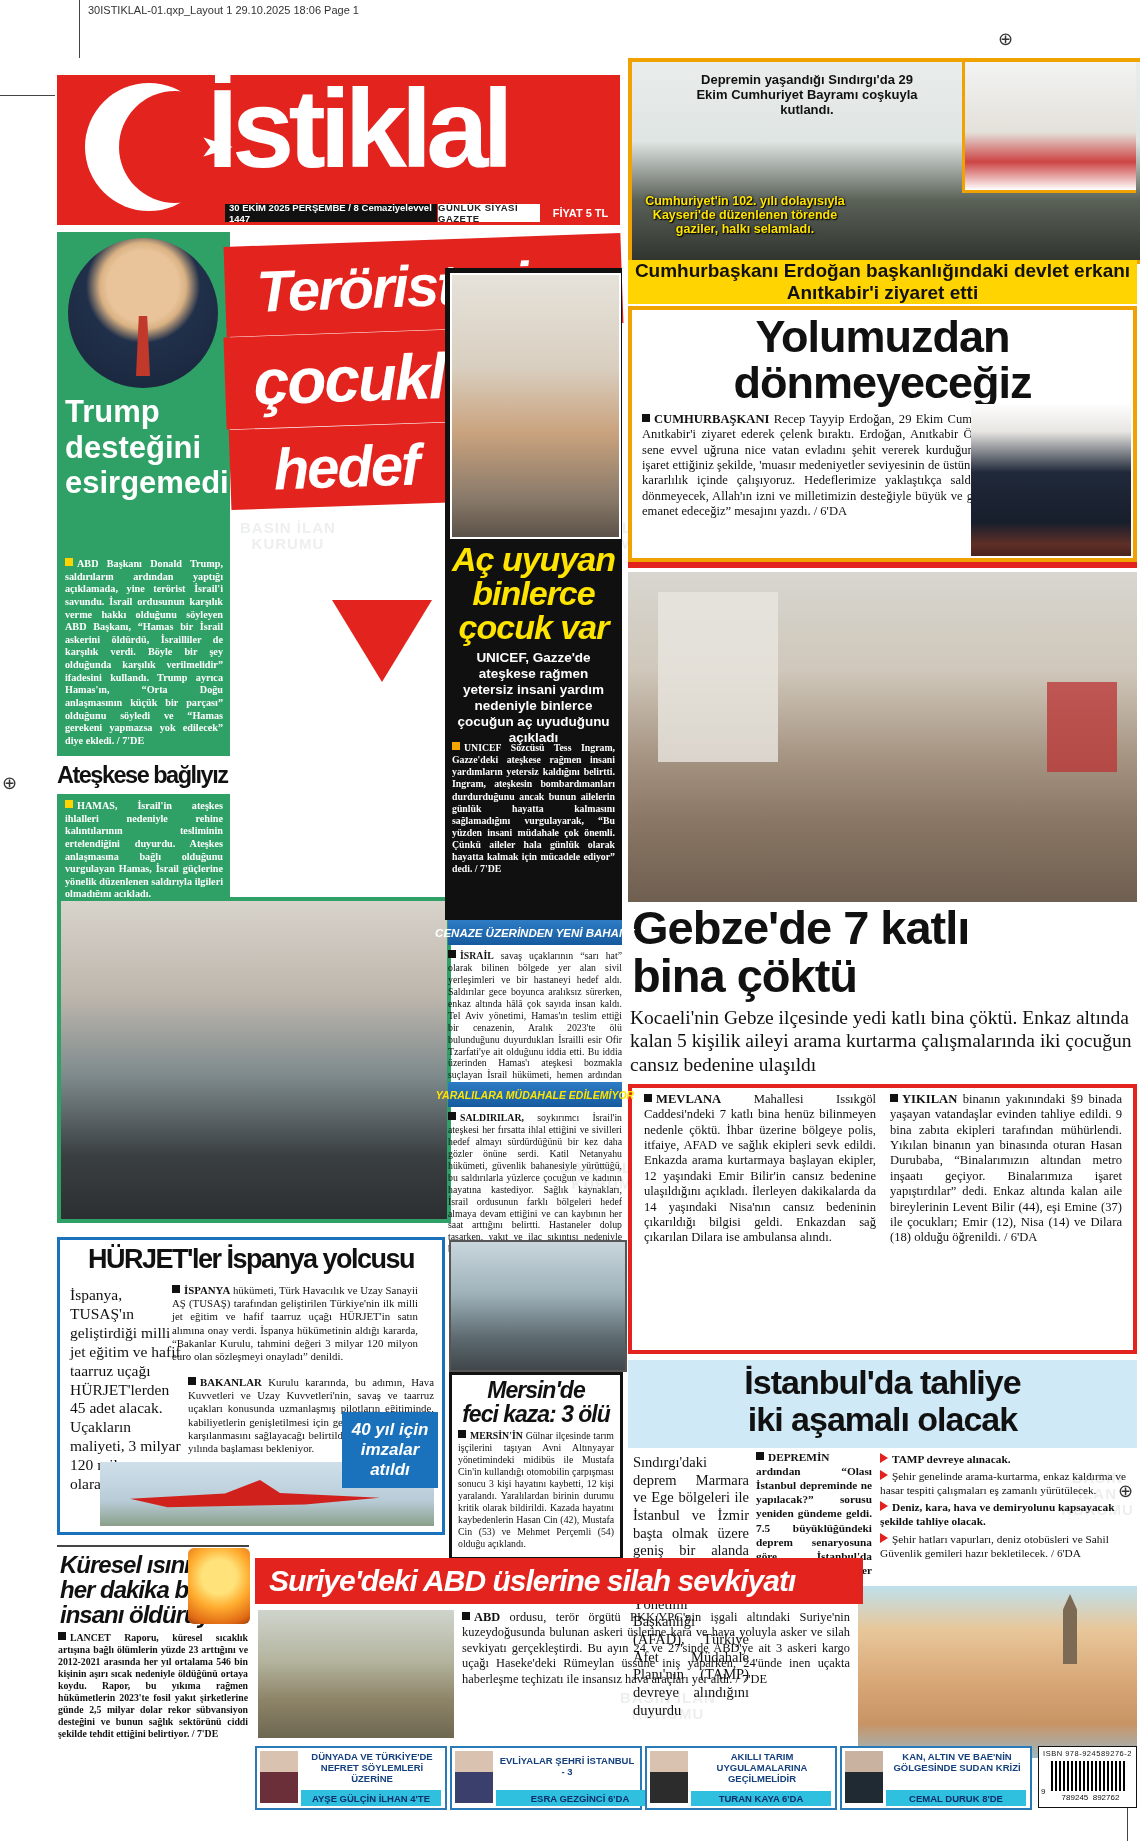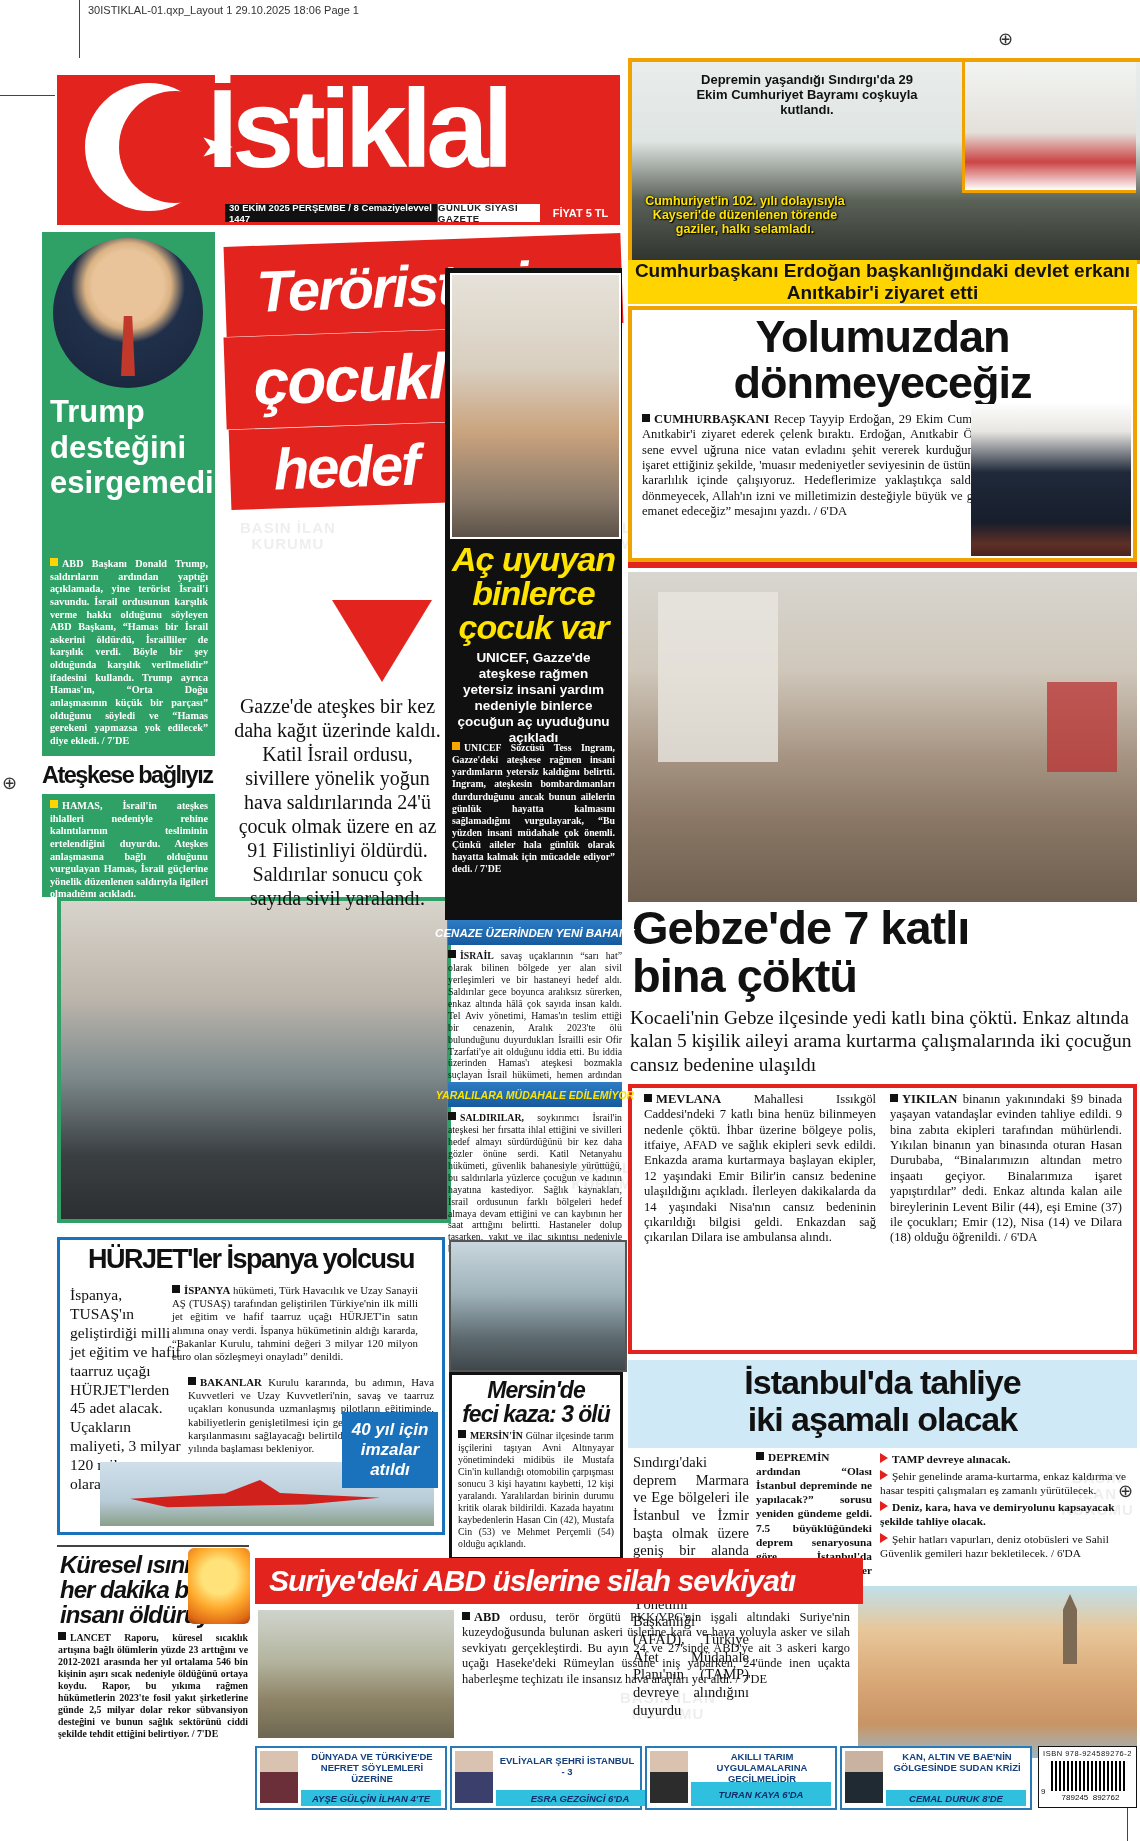--- a/index.html
+++ b/index.html
@@ -34,21 +34,21 @@
   .blackpanel{background:#101010;}
   .kicker{background:#ffd400;display:flex;align-items:center;justify-content:center;
           font-weight:800;text-align:center;color:#111;}
   .boxed-orange{background:#fff;border:4px solid #f0a300;}
   .boxed-red{background:#fff;border:4px solid #e3231e;}
   .boxed-blue{background:#fff;border:3px solid #1b72bc;}
   .boxed-black{background:#fff;border:3px solid #111;}
   .headline{font-weight:800;color:#111;letter-spacing:-1px;}
   .promo{background:#fff;border:2px solid #2a7ab8;}
   .promo .ptitle{color:#14407e;font-weight:800;font-size:9.5px;line-height:1.15;text-align:center;}
-  .promo .pname{background:#2fc0e0;color:#0d2d6b;font-weight:800;font-style:italic;font-size:9.5px;
+  .promo .pname{background:#2fc0e0;color:#0d2d6b;font-weight:800;font-size:9.5px;
                 display:flex;align-items:center;justify-content:center;}
   .barcode{background:repeating-linear-gradient(90deg,#000 0 2px,#fff 2px 4px);}
   .regmark{color:#333;font-size:18px;}
   .cropline{background:#444;}
 </style>
 </head>
 <body>
 
 <div class="page">
 
@@ -157,21 +157,21 @@
     <div class="serif" style="margin-bottom:3px;font-weight:bold;"><span class="arr"></span><span>TAMP devreye alınacak.</span></div>
     <div class="serif" style="margin-bottom:3px;"><span class="arr"></span><span>Şehir genelinde arama-kurtarma, enkaz kaldırma ve hasar tespiti çalışmaları eş zamanlı yürütülecek.</span></div>
     <div class="serif" style="margin-bottom:3px;font-weight:bold;"><span class="arr"></span><span>Deniz, kara, hava ve demiryolunu kapsayacak şekilde tahliye olacak.</span></div>
     <div class="serif" style="margin-bottom:3px;"><span class="arr"></span><span>Şehir hatları vapurları, deniz otobüsleri ve Sahil Güvenlik gemileri hazır bekletilecek. / 6'DA</span></div>
   </div>
   <div class="abs" style="left:858px;top:1586px;width:279px;height:172px;background:
       linear-gradient(180deg,#bfe0ec 0%,#e8c79a 25%,#d9a877 55%,#c89465 80%,#9db8c4 100%);">
       <div class="abs" style="right:60px;top:8px;width:14px;height:70px;background:#7c6a55;clip-path:polygon(50% 0,100% 22%,100% 100%,0 100%,0 22%);"></div>
   </div>
 
-  <div class="abs greenpanel" style="left:42px;top:232px;width:173px;height:665px;">
+  <div class="abs greenpanel" style="left:57px;top:232px;width:173px;height:665px;">
     <div class="abs" style="left:11px;top:6px;width:150px;height:150px;border-radius:50%;background:
         radial-gradient(circle at 50% 32%, #e9c49a 0 28%, #d9b183 34%, #21304a 45%, #17233a 100%);">
         <div class="abs" style="left:68px;top:78px;width:14px;height:60px;background:#c0392b;clip-path:polygon(20% 0,80% 0,100% 100%,0 100%);"></div>
     </div>
     <div class="abs" style="left:8px;top:162px;color:#fff;font-weight:800;font-size:31px;line-height:1.15;">
       <div>Trump</div>
       <div>desteğini</div>
       <div>esirgemedi</div>
     </div>
     <p class="serif just" style="position:absolute;left:8px;top:326px;width:158px;margin:0;color:#fff;font-weight:bold;font-size:10.2px;line-height:1.24;">
@@ -191,21 +191,20 @@
   <div class="abs band" style="left:225px;top:240px;width:397px;height:90px;transform:rotate(-2deg);">
     <span style="font-size:58px;">Terörist, yine</span>
   </div>
   <div class="abs band" style="left:225px;top:332px;width:320px;height:92px;transform:rotate(-2deg);">
     <span style="font-size:64px;">çocukları</span>
   </div>
   <div class="abs band" style="left:230px;top:426px;width:232px;height:80px;transform:rotate(-2deg);">
     <span style="font-size:58px;">hedef</span>
   </div>
   <div class="abs tri" style="left:332px;top:600px;border-left:50px solid transparent;border-right:50px solid transparent;border-top:82px solid #e3231e;"></div>
-  <div class="abs serif" style="left:232px;top:694px;width:211px;font-size:20px;line-height:1.2;text-align:center;">Gazze'de ateşkes bir kez daha kağıt üzerinde kaldı. Katil İsrail ordusu, sivillere yönelik yoğun hava saldırılarında 24'ü çocuk olmak üzere en az 91 Filistinliyi öldürdü. Saldırılar sonucu çok sayıda sivil yaralandı.</div>
 
   <div class="abs blackpanel" style="left:445px;top:268px;width:177px;height:652px;">
     <div class="abs" style="left:5px;top:5px;width:167px;height:262px;border:2px solid #fff;background:
         linear-gradient(180deg,#e6e2da 0%,#d9cfc0 35%,#caa37e 60%,#8a7a6a 85%,#5c5248 100%);"></div>
     <div class="abs" style="left:0;top:274px;width:177px;color:#ffe400;font-style:italic;font-weight:800;font-size:34px;line-height:1.0;text-align:center;letter-spacing:-1px;">
       <div>Aç uyuyan</div>
       <div>binlerce</div>
       <div>çocuk var</div>
     </div>
     <div class="abs" style="left:7px;top:382px;width:163px;color:#fff;font-weight:800;font-size:13.5px;line-height:1.18;text-align:center;">UNICEF, Gazze'de ateşkese rağmen yetersiz insani yardım nedeniyle binlerce çocuğun aç uyuduğunu açıkladı</div>
@@ -287,21 +286,21 @@
     <div class="pname abs" style="left:44px;bottom:2px;width:140px;height:16px;">AYŞE GÜLÇİN İLHAN 4'TE</div>
   </div>
   <div class="abs promo" style="left:450px;top:1746px;width:188px;height:60px;">
     <div class="abs" style="left:3px;top:3px;width:38px;height:52px;background:linear-gradient(180deg,#d9c2b0 0 40%,#3a3f6b 40% 100%);"></div>
     <div class="ptitle" style="margin:8px 4px 0 46px;">EVLİYALAR ŞEHRİ İSTANBUL - 3</div>
     <div class="pname abs" style="left:44px;bottom:2px;width:168px;height:16px;">ESRA GEZGİNCİ 6'DA</div>
   </div>
   <div class="abs promo" style="left:645px;top:1746px;width:188px;height:60px;">
     <div class="abs" style="left:3px;top:3px;width:38px;height:52px;background:linear-gradient(180deg,#d9c2b0 0 40%,#2c2c2c 40% 100%);"></div>
     <div class="ptitle" style="margin:4px 4px 0 46px;">AKILLI TARIM UYGULAMALARINA GEÇİLMELİDİR</div>
-    <div class="pname abs" style="left:44px;bottom:2px;width:140px;height:24px;">TURAN KAYA 6'DA</div>
+    <div class="pname abs" style="left:44px;bottom:2px;width:140px;height:15px;">TURAN KAYA 6'DA</div>
   </div>
   <div class="abs promo" style="left:840px;top:1746px;width:188px;height:60px;">
     <div class="abs" style="left:3px;top:3px;width:38px;height:52px;background:linear-gradient(180deg,#c9b2a0 0 40%,#1f2a33 40% 100%);"></div>
     <div class="ptitle" style="margin:4px 4px 0 46px;">KAN, ALTIN VE BAE'NİN GÖLGESİNDE SUDAN KRİZİ</div>
     <div class="pname abs" style="left:44px;bottom:2px;width:140px;height:16px;">CEMAL DURUK 8'DE</div>
   </div>
 
   <div class="abs" style="left:1038px;top:1746px;width:97px;height:60px;border:1px solid #111;background:#fff;">
     <div style="font-size:7.5px;text-align:center;margin-top:2px;letter-spacing:.5px;">ISBN 978-924589276-2</div>
     <div class="barcode abs" style="left:12px;top:14px;width:75px;height:30px;"></div>

